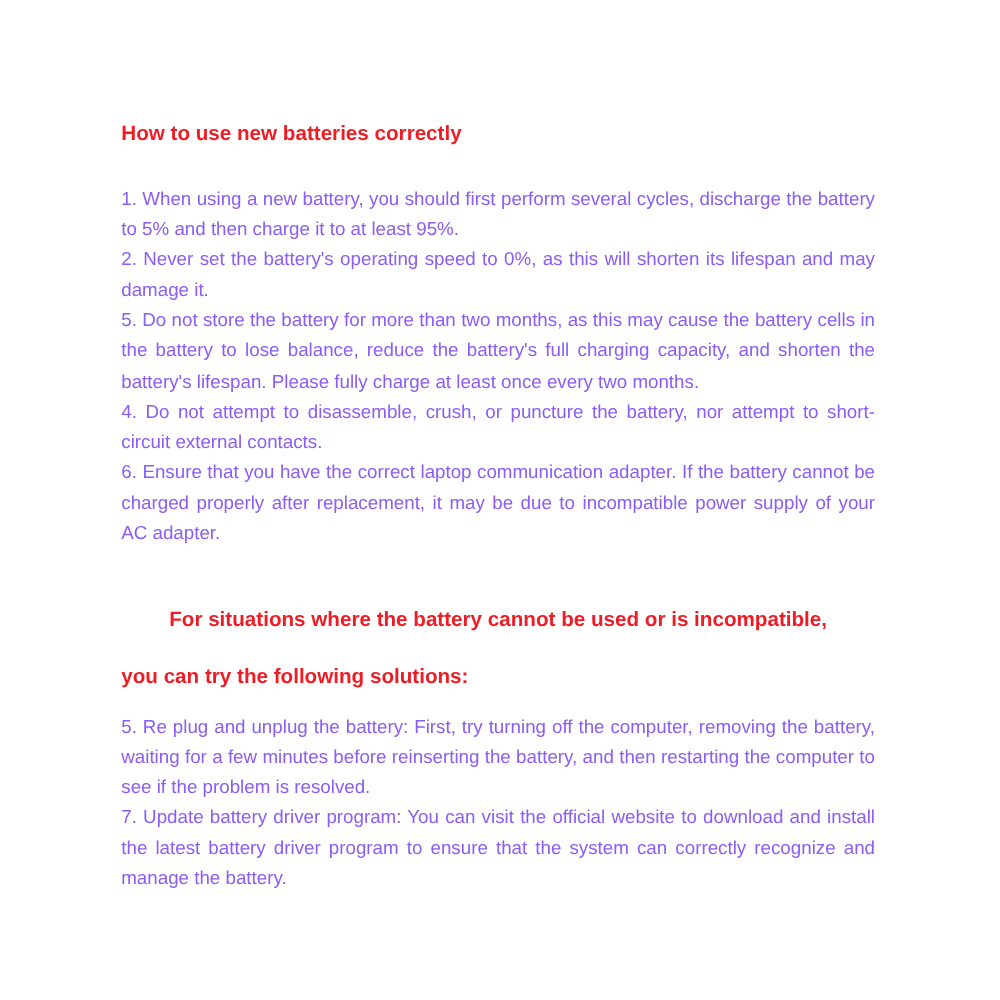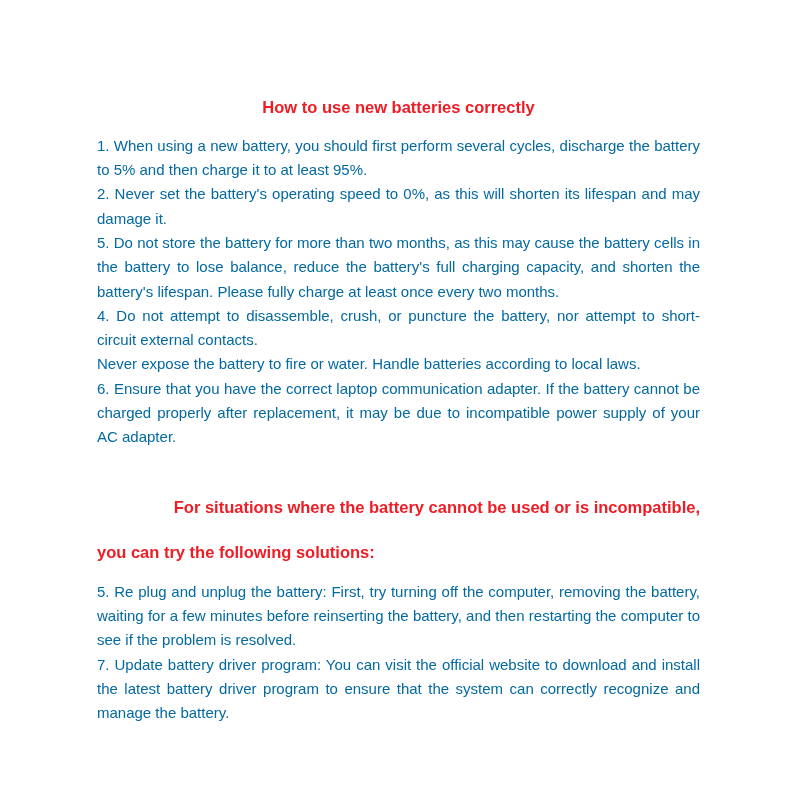--- a/index.html
+++ b/index.html
@@ -18,66 +18,65 @@
     box-sizing: border-box;
     width: 800px;
     height: 800px;
     padding: 95px 100px 0 97px;
     background: #ffffff;
   }
   .heading {
     color: #ee1c24;
     font-weight: bold;
     font-size: 16.5px;
-    text-align: center;
+    text-align: left;
     line-height: 1.5;
-    margin: 0 0 14px 0;
+    margin: 0 0 28px 0;
   }
   .heading-line-1 {
     color: #ee1c24;
     font-weight: bold;
     font-size: 16.5px;
-    text-align: right;
+    text-align: center;
     line-height: 1.4;
     margin: 0 0 22px 0;
   }
   .heading-line-2 {
     color: #ee1c24;
     font-weight: bold;
     font-size: 16.5px;
     line-height: 1.4;
     margin: 0 0 16px 0;
   }
   .para {
     font-size: 15px;
     line-height: 1.62;
     text-align: justify;
     text-justify: inter-word;
     margin: 0;
-    color: #0369a1;
+    color: #8b5cf6;
   }
   .spacer-big {
     height: 40px;
   }
   .section-two {
     margin-top: 6px;
   }
 </style>
 </head>
 <body>
 
 <div class="page">
 
   <h1 class="heading">How to use new batteries correctly</h1>
 
   <p class="para">1.  When using a new battery, you should first perform several cycles, discharge the battery to 5% and then charge it to at least 95%.</p>
   <p class="para">2.  Never set the battery's operating speed to 0%, as this will shorten its lifespan and may damage it.</p>
   <p class="para">5.  Do not store the battery for more than two months, as this may cause the battery cells in the battery to lose balance, reduce the battery's full charging capacity, and shorten the battery's lifespan. Please fully charge at least once every two months.</p>
   <p class="para">4.  Do not attempt to disassemble, crush, or puncture the battery, nor attempt to short-circuit external contacts.</p>
-  <p class="para">Never expose the battery to fire or water. Handle batteries according to local laws.</p>
   <p class="para">6.  Ensure that you have the correct laptop communication adapter. If the battery cannot be charged properly after replacement, it may be due to incompatible power supply of your AC adapter.</p>
 
   <div class="spacer-big"></div>
 
   <div class="section-two">
     <h2 class="heading-line-1">For situations where the battery cannot be used or is incompatible,</h2>
     <h2 class="heading-line-2">you can try the following solutions:</h2>
 
     <p class="para">5.  Re plug and unplug the battery: First, try turning off the computer, removing the battery, waiting for a few minutes before reinserting the battery, and then restarting the computer to see if the problem is resolved.</p>
     <p class="para">7.  Update battery driver program: You can visit the official website to download and install the latest battery driver program to ensure that the system can correctly recognize and manage the battery.</p>

